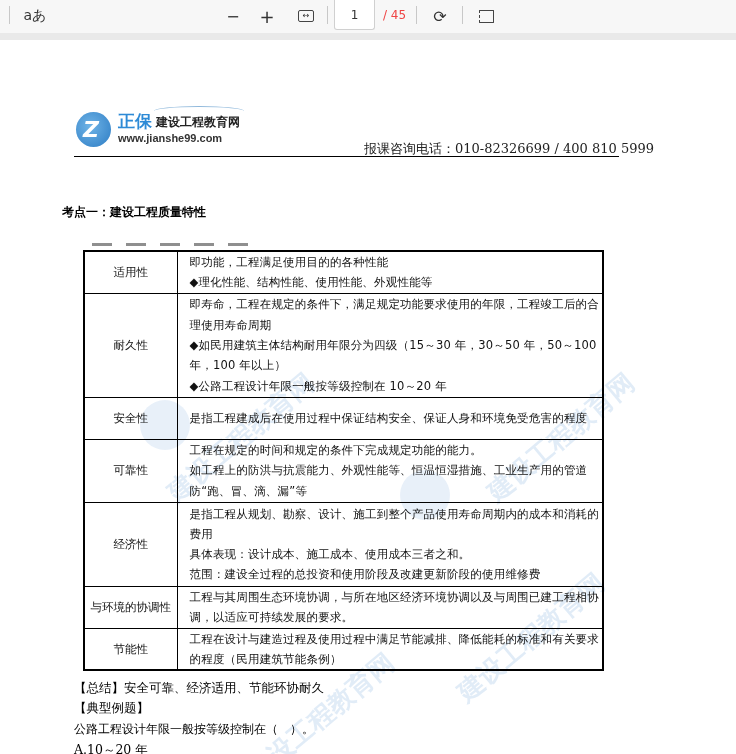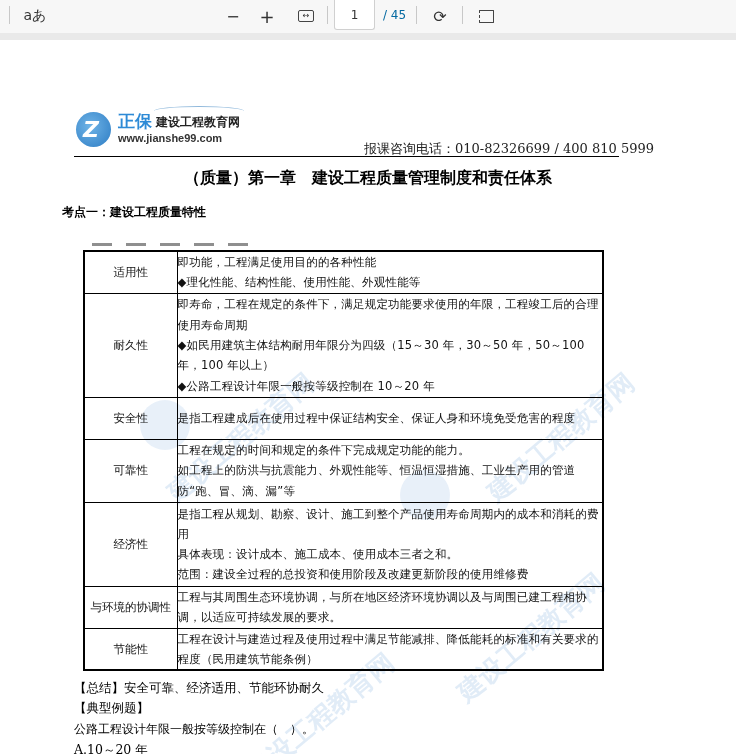--- a/index.html
+++ b/index.html
@@ -3,21 +3,21 @@
 <meta charset="utf-8">
 <style>
   * { box-sizing: border-box; margin: 0; padding: 0; }
   html, body { width: 736px; height: 754px; overflow: hidden; background: #ffffff; }
   body { font-family: "DejaVu Sans", sans-serif; color: #000; position: relative; }
 
   .toolbar { position: absolute; left: 0; top: 0; width: 736px; height: 40px; background: #f7f7f7; border-bottom: 1px solid #d6d6d6; }
   .tb-sep { position: absolute; top: 6px; width: 1px; height: 18px; background: #c8c8c8; }
   .tb-btn { position: absolute; top: 4px; height: 24px; display: flex; align-items: center; justify-content: center; color: #333; font-size: 14px; cursor: pointer; }
   .page-input { position: absolute; left: 334px; top: 0; width: 41px; height: 30px; border: 1px solid #d0d0d0; border-top: none; background: #fff; border-radius: 0 0 3px 3px; font-size: 12px; color: #333; text-align: center; line-height: 30px; }
-  .page-total { position: absolute; left: 383px; top: 8px; font-size: 12px; color: #0369a1; }
+  .page-total { position: absolute; left: 383px; top: 8px; font-size: 12px; color: #ef4444; }
   .grayband { position: absolute; left: 0; top: 33px; width: 736px; height: 7px; background: #e9e9e9; }
 
   .page { position: absolute; left: 0; top: 40px; width: 736px; height: 714px; background: #fff; }
 
   .logo { position: absolute; left: 76px; top: 70px; width: 180px; height: 40px; }
   .logo-circle { position: absolute; left: 0; top: 2px; width: 35px; height: 35px; border-radius: 50%; background: radial-gradient(circle at 40% 40%, #6fb3e6, #2c7cc4); }
   .logo-z { position: absolute; left: 7px; top: 7px; font: bold 22px "DejaVu Sans", sans-serif; color: #fff; font-style: italic; }
   .logo-brand { position: absolute; left: 42px; top: 0; font: bold 17px "DejaVu Sans", sans-serif; color: #2d8ad6; white-space: nowrap; }
   .logo-brand-sub { position: absolute; left: 80px; top: 4px; font: bold 12px "DejaVu Sans", sans-serif; color: #222; white-space: nowrap; }
   .logo-url { position: absolute; left: 42px; top: 22px; font: bold 11px "Liberation Sans", sans-serif; color: #333; white-space: nowrap; }
@@ -28,21 +28,21 @@
 
   .chapter-title { position: absolute; left: 0; width: 736px; top: 128px; text-align: center; font-family: "DejaVu Serif", serif; font-size: 16px; font-weight: bold; }
   .kp-title { position: absolute; left: 62px; top: 164px; font-size: 12px; font-weight: bold; font-family: "DejaVu Serif", serif; }
   .freq { position: absolute; left: 74px; top: 183px; font-size: 13px; font-family: "DejaVu Serif", serif; }
   .freq .stars { font-weight: bold; }
   .ghost-line { position: absolute; left: 92px; top: 203px; width: 160px; height: 3px; background: repeating-linear-gradient(90deg, #444 0 20px, transparent 20px 34px); opacity: .6; }
 
   table.qt { position: absolute; left: 83px; top: 210px; width: 521px; border-collapse: collapse; border: 2px solid #000; font-family: "DejaVu Sans", sans-serif; font-size: 11.5px; }
   table.qt td { border: 1.5px solid #000; vertical-align: middle; line-height: 20.3px; color: #111; }
   table.qt td.label { width: 93px; text-align: center; }
-  table.qt td.content { padding-left: 0; }
+  table.qt td.content { padding-left: 12px; }
   table.qt td.content div { white-space: normal; letter-spacing: 0.2px; }
 
   .summary { position: absolute; left: 74px; top: 640px; font-family: "DejaVu Serif", serif; font-size: 12.5px; }
   .example-head { position: absolute; left: 74px; top: 660px; font-family: "DejaVu Serif", serif; font-size: 12.5px; }
   .question { position: absolute; left: 74px; top: 681px; font-family: Liberation Sans, sans-serif; font-size: 12px; text-align: center; }
   .option-a { position: absolute; left: 74px; top: 702px; font-family: "DejaVu Serif", serif; font-size: 12.5px; }
 
   .wm { position: absolute; color: rgba(90,150,210,.18); font: bold 26px "DejaVu Sans", sans-serif; transform: rotate(-40deg); white-space: nowrap; pointer-events: none; }
   .wm-c { position: absolute; width: 50px; height: 50px; border-radius: 50%; background: rgba(90,150,210,.14); pointer-events: none; }
 </style>
@@ -91,21 +91,20 @@
     <div class="logo-circle"></div>
     <div class="logo-z">Z</div>
     <div class="logo-brand">正保</div>
     <div class="logo-brand-sub">建设工程教育网</div>
     <div class="logo-url">www.jianshe99.com</div>
   </div>
 
   <div class="phone">报课咨询电话：010-82326699 / 400 810 5999</div>
   <div class="hr"></div>
 
-  <div class="chapter-title">（质量）第一章　建设工程质量管理制度和责任体系</div>
   <div class="kp-title">考点一：建设工程质量特性</div>
   <div class="ghost-line"></div>
 
   <table class="qt">
     <tbody>
         <tr style="height:42px">
       <td class="label">适用性</td>
       <td class="content">
         <div>即功能，工程满足使用目的的各种性能</div>
         <div>◆理化性能、结构性能、使用性能、外观性能等</div>

